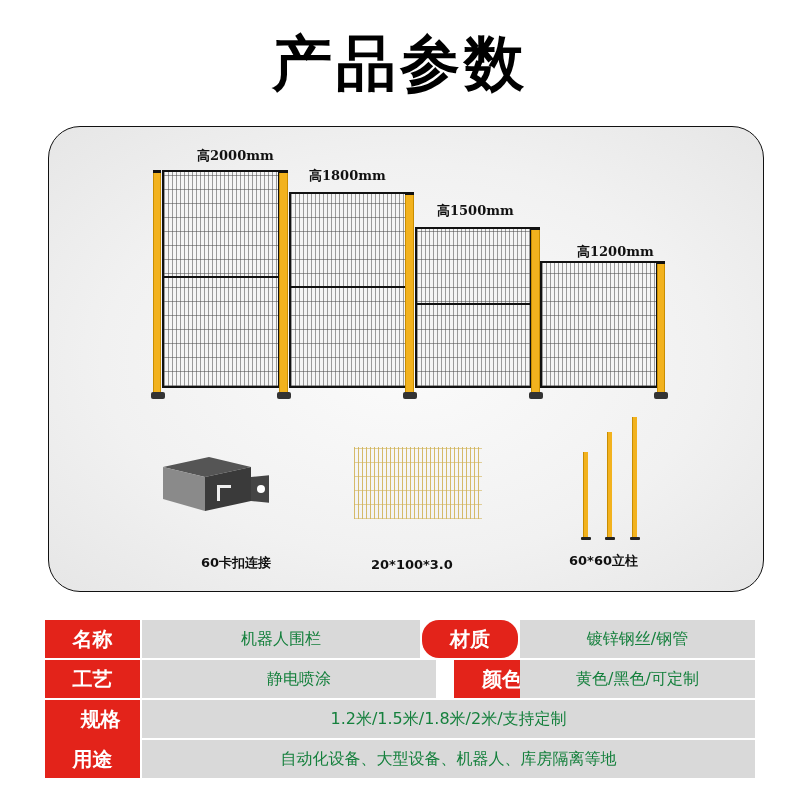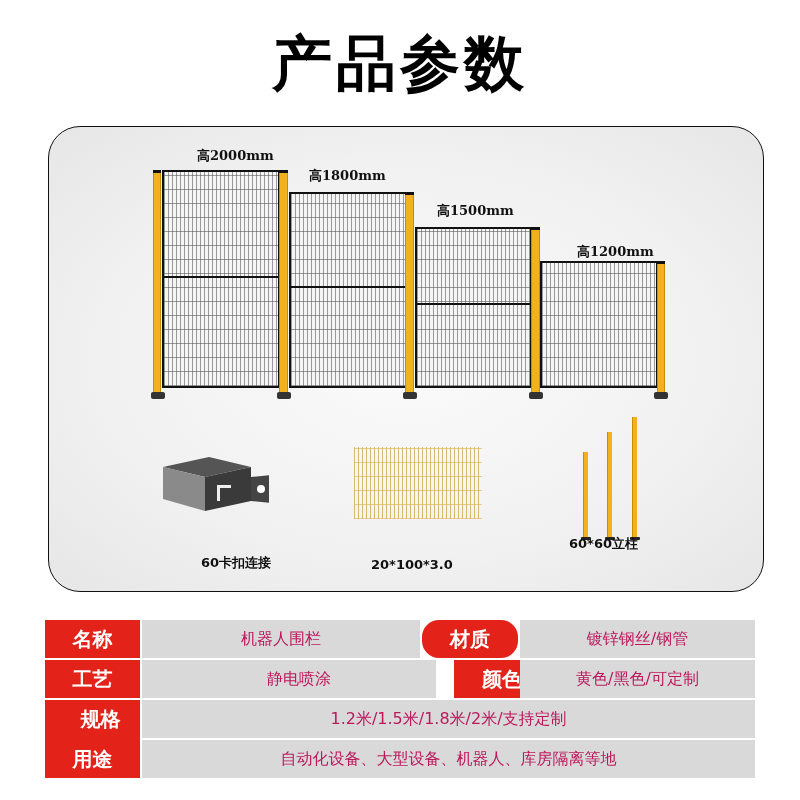--- a/index.html
+++ b/index.html
@@ -20,21 +20,21 @@
   .smesh{position:absolute;left:305px;top:320px;width:128px;height:72px;
     background-image:
       repeating-linear-gradient(90deg,rgba(210,180,90,.9) 0px,rgba(210,180,90,.9) 1px,transparent 1px,transparent 4px),
       repeating-linear-gradient(0deg,rgba(210,180,90,.6) 0px,rgba(210,180,90,.6) 1px,transparent 1px,transparent 14px);}
   .spost{position:absolute;width:4px;background:#f2b21e;border-left:1px solid #c98d00;}
   .spost .sfoot{position:absolute;left:-3px;bottom:-3px;width:10px;height:3px;background:#222;border-radius:1px;}
   .caption{position:absolute;font-size:13px;font-weight:bold;color:#111;white-space:nowrap;}
   .table{position:absolute;left:45px;top:620px;width:710px;}
   .cell{position:absolute;height:38px;line-height:38px;text-align:center;box-sizing:border-box;}
   .lbl{background:#e3231a;color:#fff;font-weight:bold;font-size:20px;}
-  .val{background:#d9d9d9;color:#be185d;font-size:16px;}
+  .val{background:#d9d9d9;color:#15803d;font-size:16px;}
 </style>
 </head>
 <body>
 
 <div class="title">产品参数</div>
 
 <div class="panel">
 
   <div class="hlabel" style="left:148px;top:20px;">高2000mm</div>
   <div class="hlabel" style="left:260px;top:40px;">高1800mm</div>
@@ -88,21 +88,21 @@
     </div>
   <div class="spost" style="left:558px;top:305px;height:105px;">
       <div class="sfoot"></div>
     </div>
   <div class="spost" style="left:583px;top:290px;height:120px;">
       <div class="sfoot"></div>
     </div>
 
   <div class="caption" style="left:152px;top:427px;">60卡扣连接</div>
   <div class="caption" style="left:322px;top:430px;">20*100*3.0</div>
-  <div class="caption" style="left:520px;top:408px;text-align:right;">60*60立柱</div>
+  <div class="caption" style="left:520px;top:425px;text-align:right;">60*60立柱</div>
 </div>
 
 <div class="table">
   <div class="cell lbl" style="left:0;top:0;width:95px;">名称</div>
   <div class="cell val" style="left:97px;top:0;width:278px;">机器人围栏</div>
   <div class="cell lbl" style="left:377px;top:0;width:96px;border-radius:17px;">材质</div>
   <div class="cell val" style="left:475px;top:0;width:235px;">镀锌钢丝/钢管</div>
 
   <div class="cell lbl" style="left:0;top:40px;width:95px;">工艺</div>
   <div class="cell val" style="left:97px;top:40px;width:294px;padding-left:20px;">静电喷涂</div>

